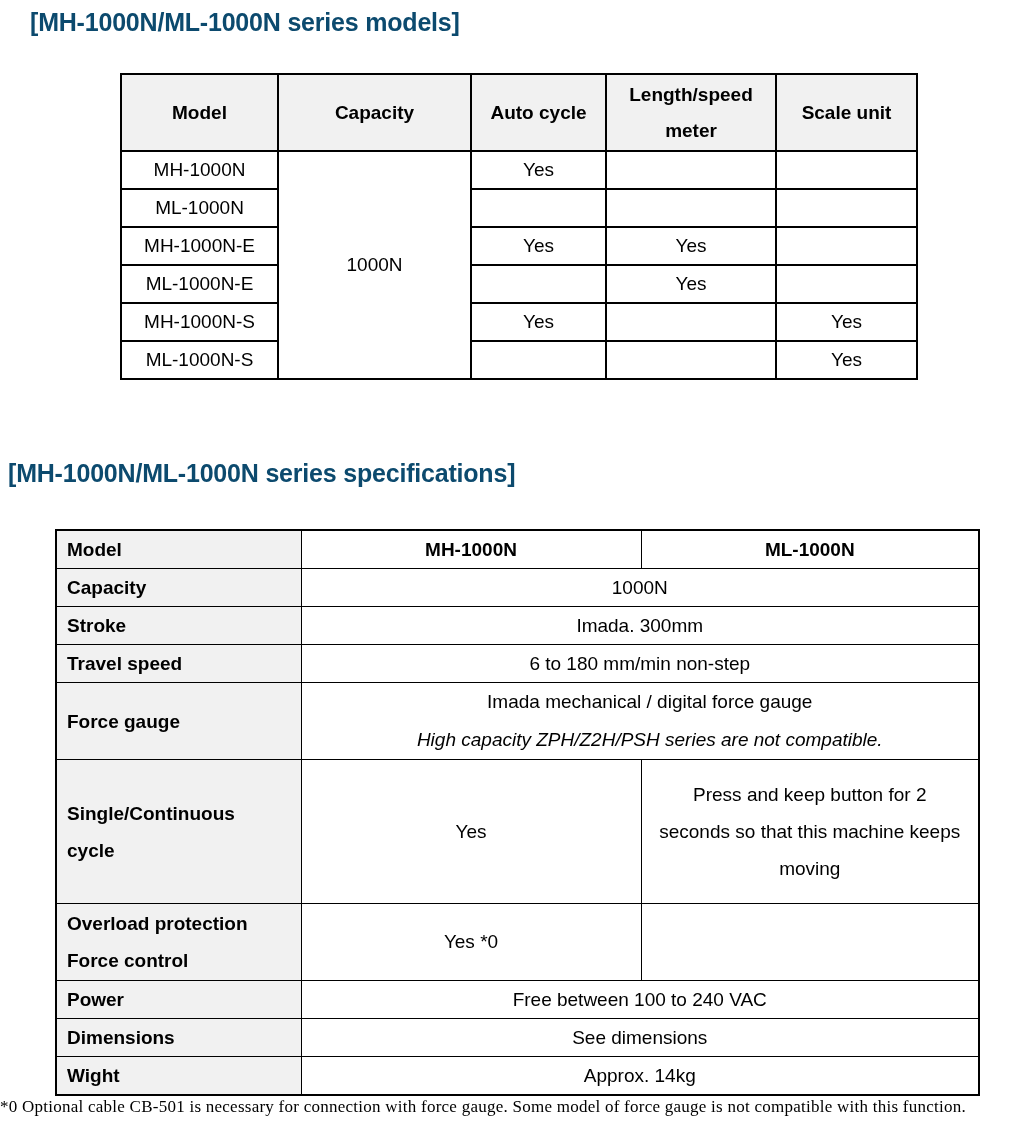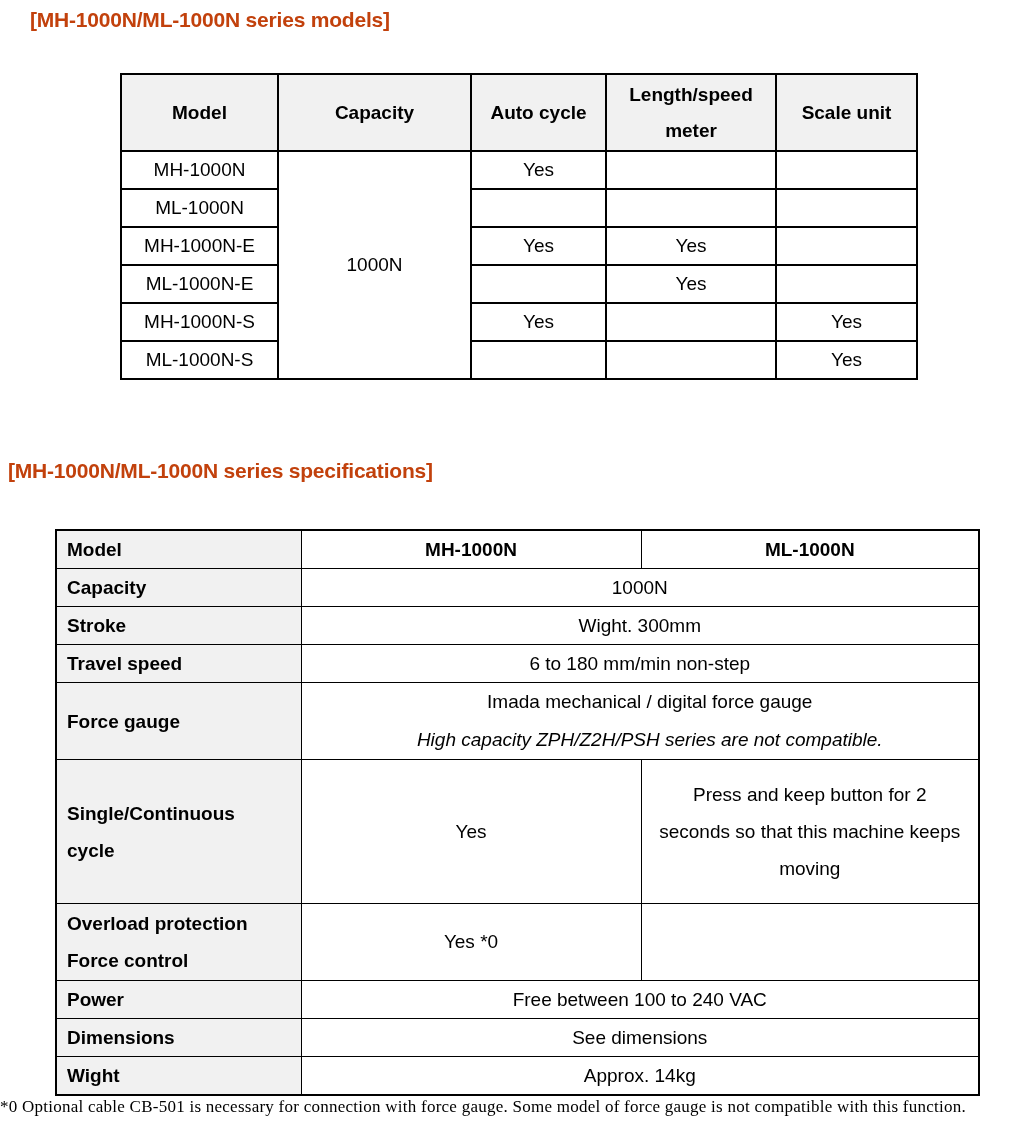--- a/index.html
+++ b/index.html
@@ -6,24 +6,24 @@
   html, body { background: #ffffff; }
   body {
     width: 1018px;
     height: 1126px;
     position: relative;
     font-family: "Liberation Sans", sans-serif;
     color: #000;
   }
   .section-title {
     position: absolute;
-    font-size: 21px;
+    font-size: 25px;
     font-weight: bold;
     letter-spacing: -0.2px;
-    color: #c2410c;
+    color: #0c4a6e;
     white-space: nowrap;
   }
   #title-models { left: 30px; top: 8px; }
   #title-specs  { left: 8px;  top: 459px; }
 
   
   table.t1 {
     position: absolute;
     left: 120px; top: 73px;
     border-collapse: collapse;
@@ -162,21 +162,21 @@
     <td class="lbl">Model</td>
     <td class="val bold">MH-1000N</td>
     <td class="val bold">ML-1000N</td>
   </tr>
   <tr style="height:38px">
     <td class="lbl">Capacity</td>
     <td class="val" colspan="2">1000N</td>
   </tr>
   <tr style="height:37px">
     <td class="lbl">Stroke</td>
-    <td class="val" colspan="2">Wight. 300mm</td>
+    <td class="val" colspan="2">Imada. 300mm</td>
   </tr>
   <tr style="height:37px">
     <td class="lbl">Travel speed</td>
     <td class="val" colspan="2">6 to 180 mm/min non-step</td>
   </tr>
   <tr style="height:75px">
     <td class="lbl">Force gauge</td>
     <td class="val" colspan="2">
       <div class="fg-line">Imada mechanical / digital force gauge</div>
       <div class="fg-line"><span class="fg-italic">High capacity ZPH/Z2H/PSH series are </span><span class="fg-underline">not</span><span class="fg-italic"> compatible.</span></div>

